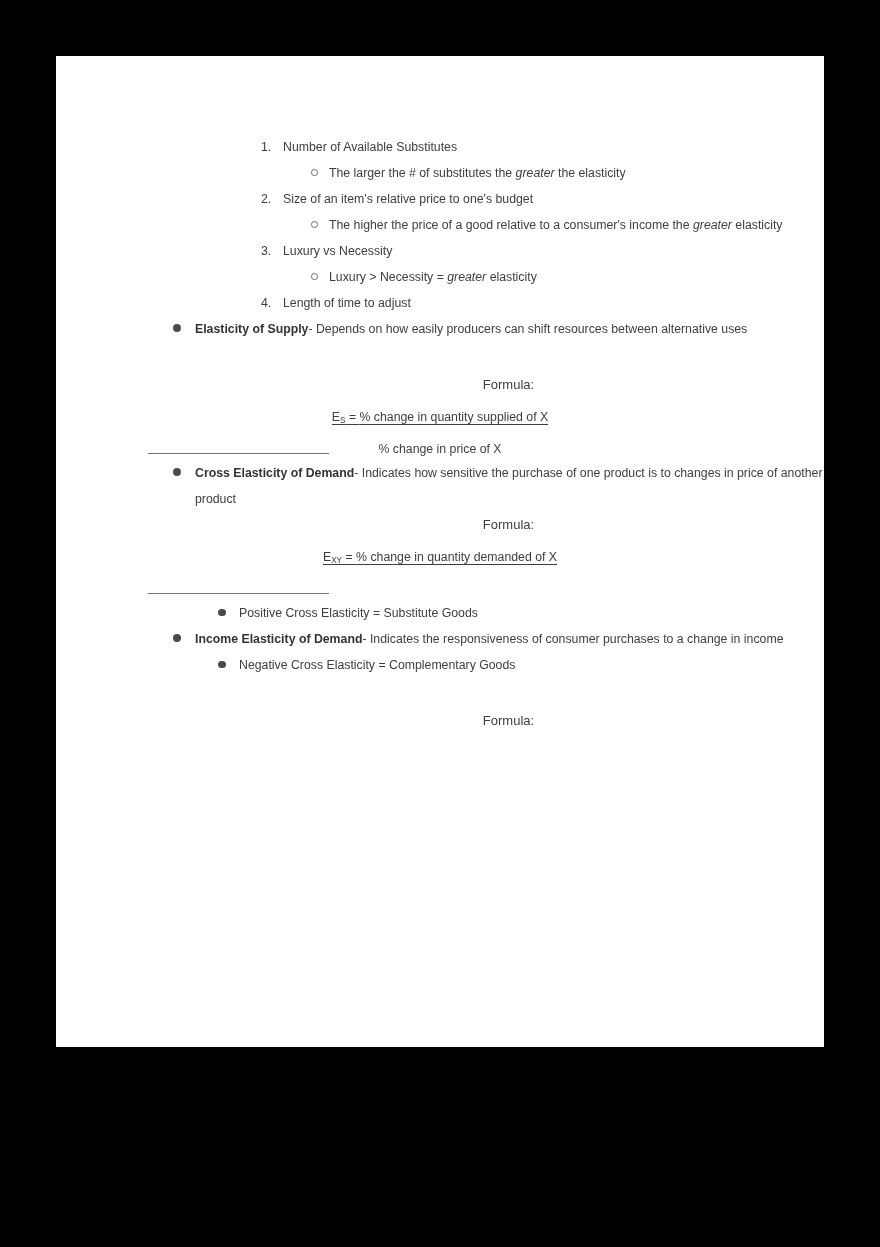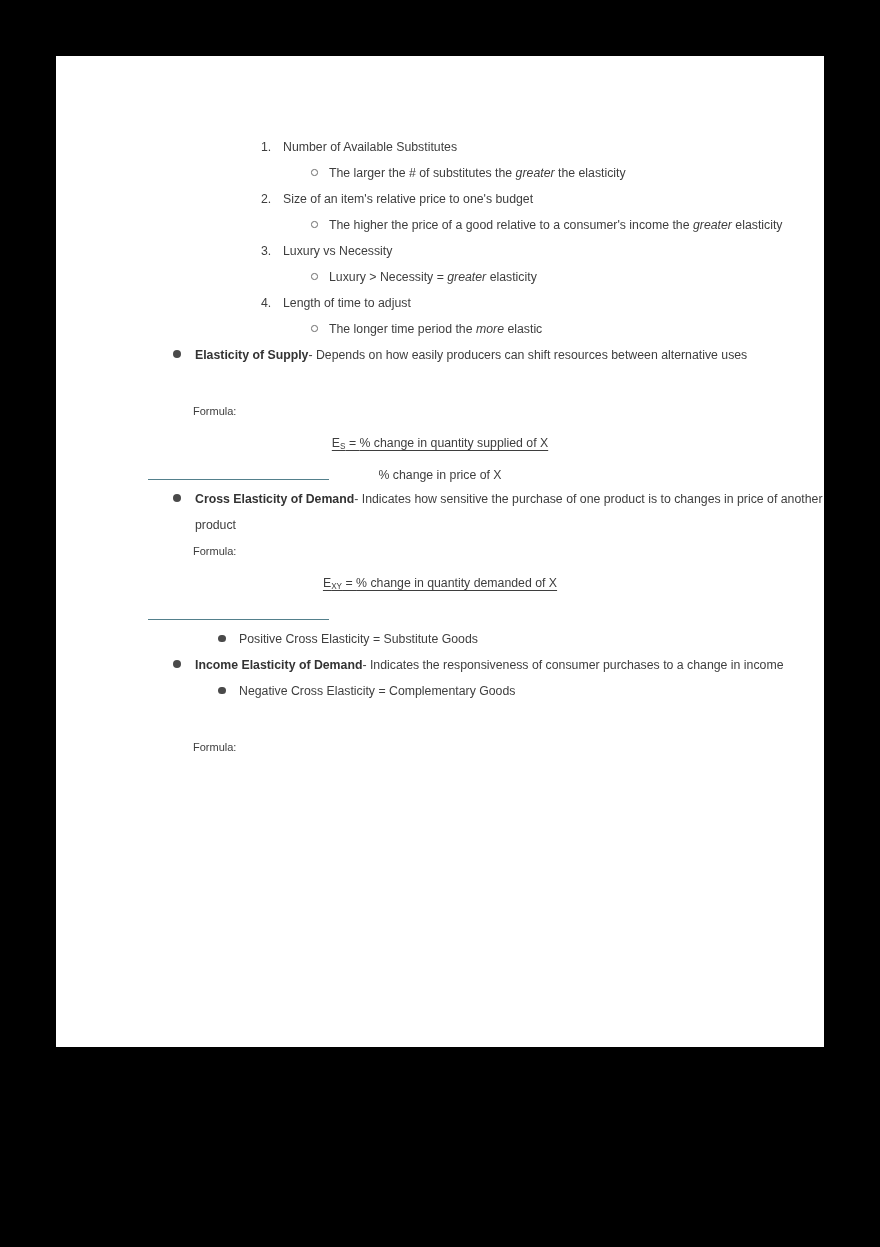--- a/index.html
+++ b/index.html
@@ -124,22 +124,23 @@
 
   .txt { display: inline; }
 
   b, .b { font-weight: bold; color: #333333; }
   i, .i { font-style: italic; }
   u, .u { text-decoration: underline; }
 
   
   .formula-label {
     margin-left: 137px;
-    font-size: 11px;
-    color: #3e3e3e;
+    font-size: 13px;
+    color: #3e3e3e;
+    text-align: center;
   }
 
   .formula-block {
     position: relative;
     height: 56px;
   }
 
   .frac {
     position: absolute;
     left: 0;
@@ -218,24 +219,20 @@
     </div>
     <div class="row circ-item">
       <span class="marker hollow"></span>
       <span class="txt"><span>Luxury &gt; Necessity = </span><i>greater</i><span> elasticity</span></span>
     </div>
 
     <div class="row num-item">
       <span class="marker">4.</span>
       <span class="txt">Length of time to adjust</span>
     </div>
-    <div class="row circ-item">
-      <span class="marker hollow"></span>
-      <span class="txt"><span>The longer time period the </span><i>more</i><span> elastic</span></span>
-    </div>
 
     <div class="row bul1">
       <span class="marker filled"></span>
       <span class="txt"><b>Elasticity of Supply</b><span>- Depends on how easily producers can shift resources between alternative uses</span></span>
     </div>
 
     <div class="sp26"></div>
     <div class="sp4"></div>
 
     <div class="row formula-label">Formula:</div>

